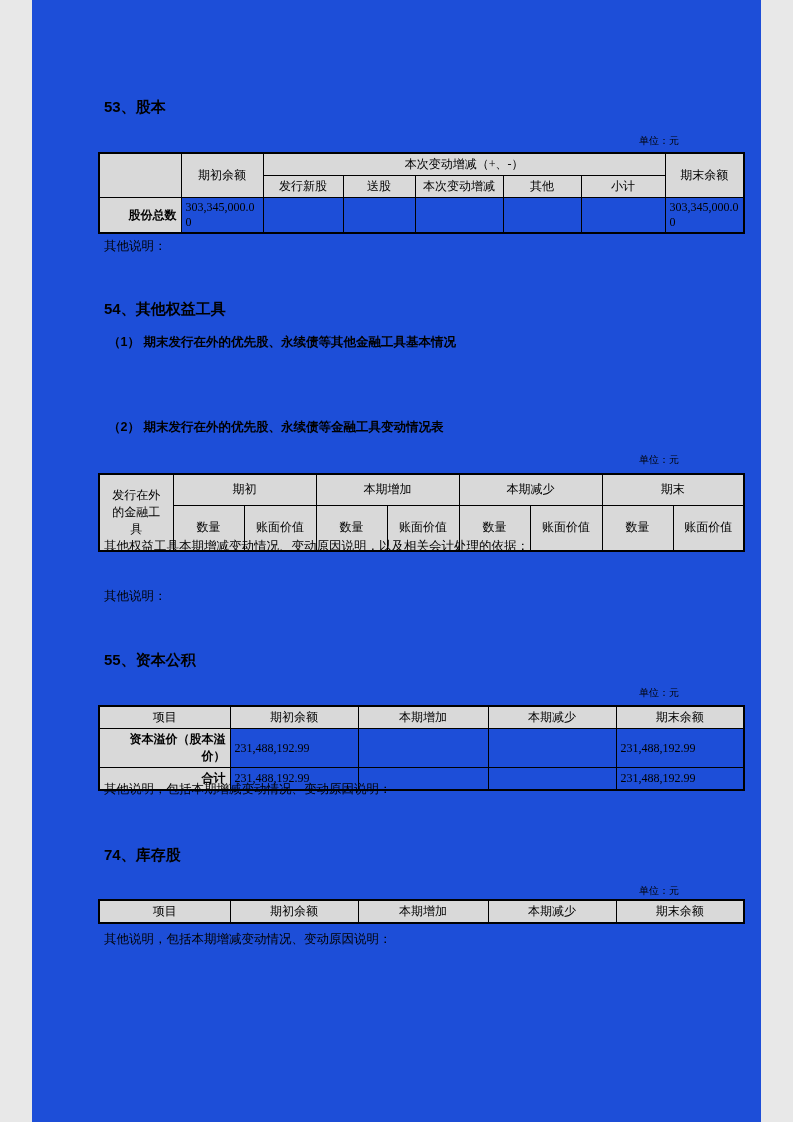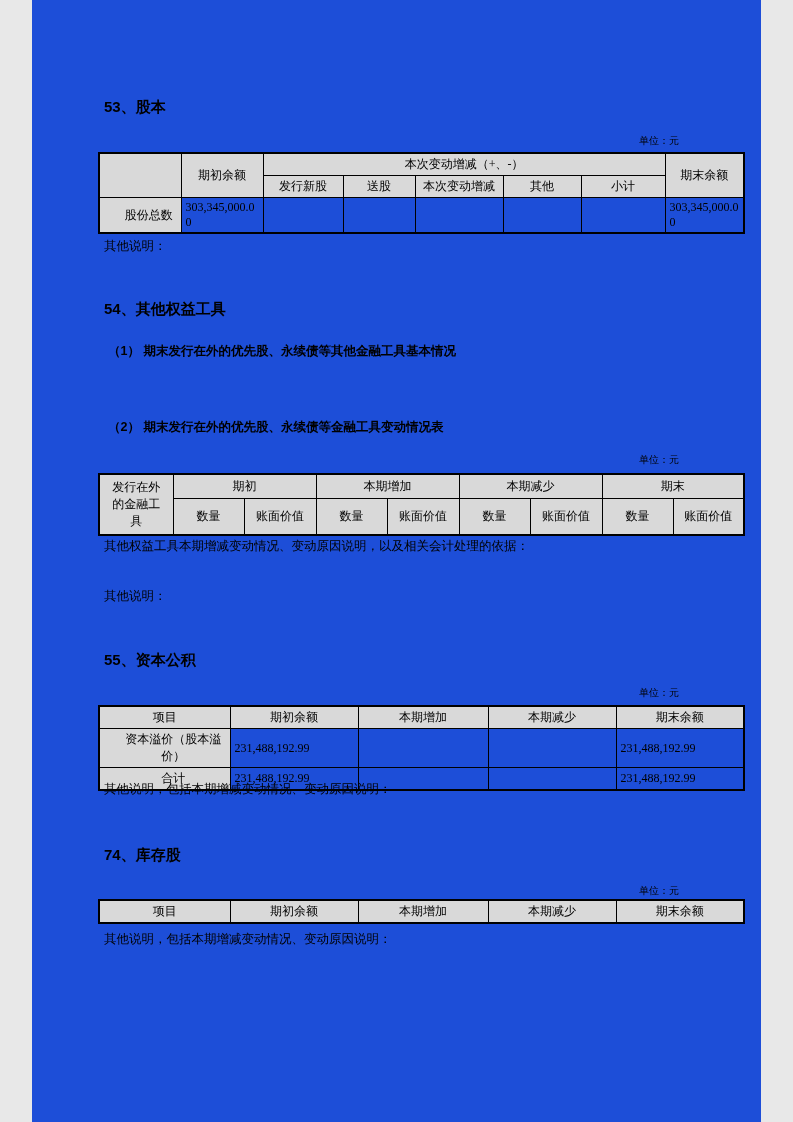--- a/index.html
+++ b/index.html
@@ -37,23 +37,23 @@
     border:2px solid #000;
   }
   .tbl td {
     border:1px solid #000;
     font-size:12px;
     padding:2px 4px;
     overflow:hidden;
     vertical-align:middle;
   }
   .tbl td.gray { background:#d9d9d9; text-align:center; }
-  .tbl td.labelcell { background:#d9d9d9; text-align:center; padding-left:21px; }
+  .tbl td.labelcell { background:#d9d9d9; text-align:right; padding-left:21px;font-weight:bold; }
   .tbl td.num { text-align:left; word-break:break-all; }
-  .tbl td.firstcol { padding:4px 11px; }
+  .tbl td.firstcol { padding:12px 11px; }
   tr.r22 { height:21px; }
   tr.r20 { height:18px; }
   tr.r30 { height:30px; }
   tr.r33 { height:33px; }
 </style>
 </head>
 <body>
 
 <div class="page">
 
@@ -94,21 +94,21 @@
         <td></td>
         <td></td>
         <td class="num">303,345,000.00</td>
       </tr>
     </tbody>
   </table>
 
   <div class="txt" style="top:238px">其他说明：</div>
 
   <h2 class="h1" style="top:300px">54、其他权益工具</h2>
-  <div class="sub" style="top:343px">（1） 期末发行在外的优先股、永续债等其他金融工具基本情况</div>
+  <div class="sub" style="top:334px">（1） 期末发行在外的优先股、永续债等其他金融工具基本情况</div>
   <div class="sub" style="top:419px">（2） 期末发行在外的优先股、永续债等金融工具变动情况表</div>
   <div class="unit" style="top:453px">单位：元</div>
 
   <table class="tbl" style="top:473px">
     <colgroup>
       <col style="width:74px">
       <col style="width:71px">
         <col style="width:72px">
       <col style="width:71px">
         <col style="width:72px">

